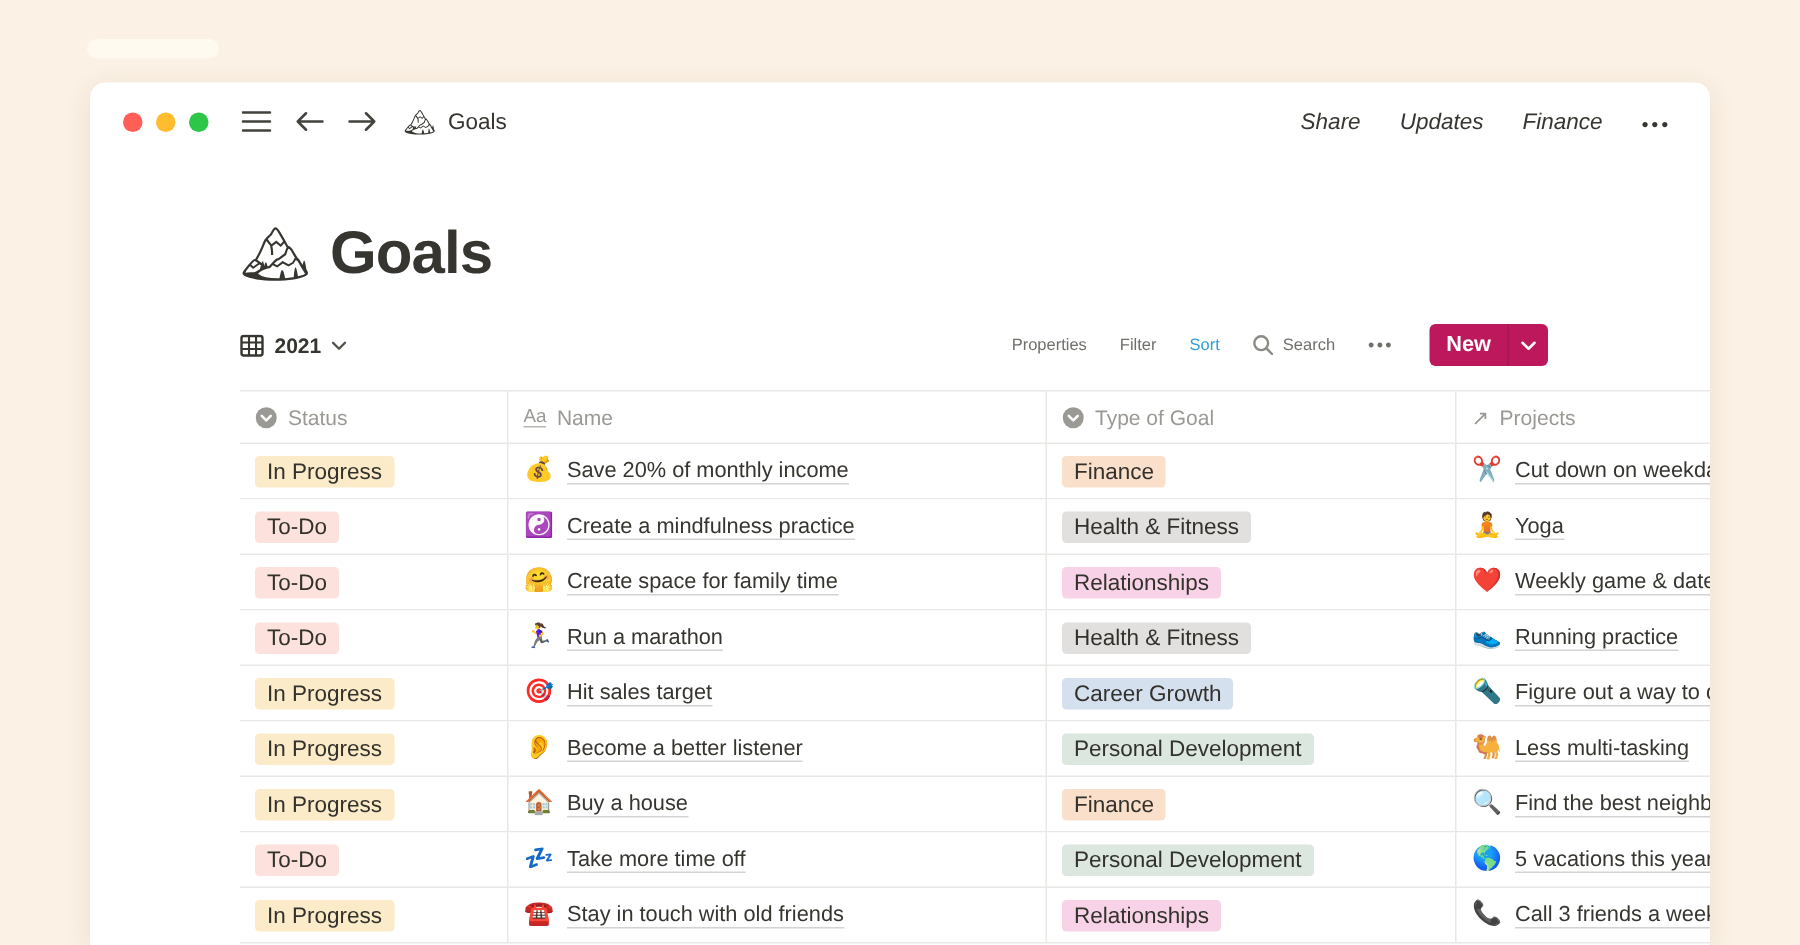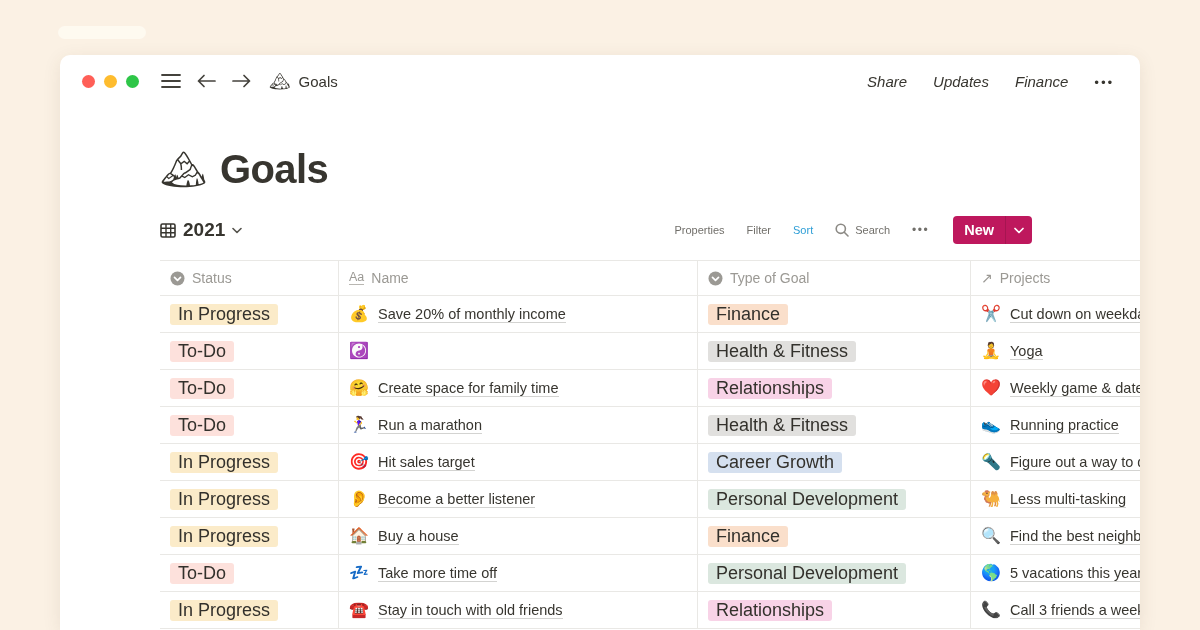--- a/index.html
+++ b/index.html
@@ -33,39 +33,39 @@
   .tb-right{ margin-left:auto; display:flex; align-items:flex-end; gap:26px;font-style:italic; }
   .tb-action{ font-size:15px; color:#37352F; cursor:pointer; }
   .dots{ font-size:13px; letter-spacing:2px; color:#37352F; }
   
   .page-head{ display:flex; align-items:center; margin:33px 0 0 100px; height:58px; }
   .page-emoji{ font-size:37px; margin-right:13px; }
   .page-title{ font-size:40px; font-weight:700; letter-spacing:-0.6px; color:#37352F; }
   
   .toolbar{ display:flex; align-items:center; margin:17px 0 0 100px; width:872px; height:30px; }
   .view-switcher{ display:flex; align-items:center; gap:7px; cursor:pointer; }
-  .view-label{ font-size:19px; font-weight:700; color:#37352F; }
+  .view-label{ font-size:14px; font-weight:700; color:#37352F; }
   .tool-right{ margin-left:auto; display:flex; align-items:center; gap:22px; }
   .tool-item{ font-size:11px; color:#716F6A; cursor:pointer; display:flex; align-items:center; gap:6px; }
   .tool-item.accent{ color:#2E9ED6; }
   .new-btn{ display:flex; align-items:center; height:28px; background:#be185d; border-radius:4px; overflow:hidden; cursor:pointer; margin-left:2px; }
   .new-btn-main{ color:#FFF; font-size:14.5px; font-weight:600; padding:0 11px; }
   .new-btn-divider{ width:1px; height:28px; background:rgba(0,0,0,0.12); }
   .new-btn-caret{ width:26px; display:flex; align-items:center; justify-content:center; color:#FFF; height:28px; }
   
   .table{ margin:15px 0 0 100px; width:980px; border-top:1px solid #E9E8E5; }
   .thead{ display:flex; height:35px; border-bottom:1px solid #E9E8E5; color:#9B9994; }
   .tr{ display:flex; height:37px; border-bottom:1px solid #E9E8E5; background:#FFF; }
   .th,.td{ display:flex; align-items:center; padding:0 10px; border-right:1px solid #E9E8E5; overflow:hidden; }
   .c1{ width:179px; flex:none;text-align:right; } .c2{ width:359px; flex:none; } .c3{ width:273px; flex:none; }
   .c4{ flex:1; min-width:0; border-right:none; }
   .th{ font-size:14px; gap:7px; white-space:nowrap; }
   .prop-aa{ font-size:12.5px; color:#9B9994; border-bottom:1px solid #B9B7B2; line-height:13px; }
   .prop-rel{ font-size:14px; color:#9B9994; }
-  .tag{ height:21px; line-height:21px; padding:0 8px; border-radius:3px; font-size:18px; color:#33312C; white-space:nowrap; overflow:hidden; }
+  .tag{ height:21px; line-height:21px; padding:0 8px; border-radius:3px; font-size:15px; color:#33312C; white-space:nowrap; overflow:hidden; }
   .cell-emoji{ font-size:16px; width:21px; flex:none; margin-right:8px; text-align:center; line-height:1; }
   .page-link{ font-size:14.5px; font-weight:500; color:#37352F; white-space:nowrap;
               border-bottom:1px solid rgba(55,53,47,0.22); cursor:pointer; }
   .td.c2,.td.c4{ white-space:nowrap; }
   svg{ display:block; }
 </style>
 </head>
 <body>
 
 <div class="bg-pill"></div>
@@ -191,20 +191,21 @@
       <span class="page-link">Cut down on weekday spending</span>
     </div>
   </div>
 
   <div class="tr">
     <div class="td c1">
       <span class="tag" style="background: rgb(253, 225, 220);">To-Do</span>
     </div>
     <div class="td c2">
       <span class="cell-emoji">☯️</span>
+      <span class="page-link">Create a mindfulness practice</span>
     </div>
     <div class="td c3">
       <span class="tag" style="background: rgb(225, 224, 222);">Health &amp; Fitness</span>
     </div>
     <div class="td c4">
       <span class="cell-emoji">🧘</span>
       <span class="page-link">Yoga</span>
     </div>
   </div>
 

